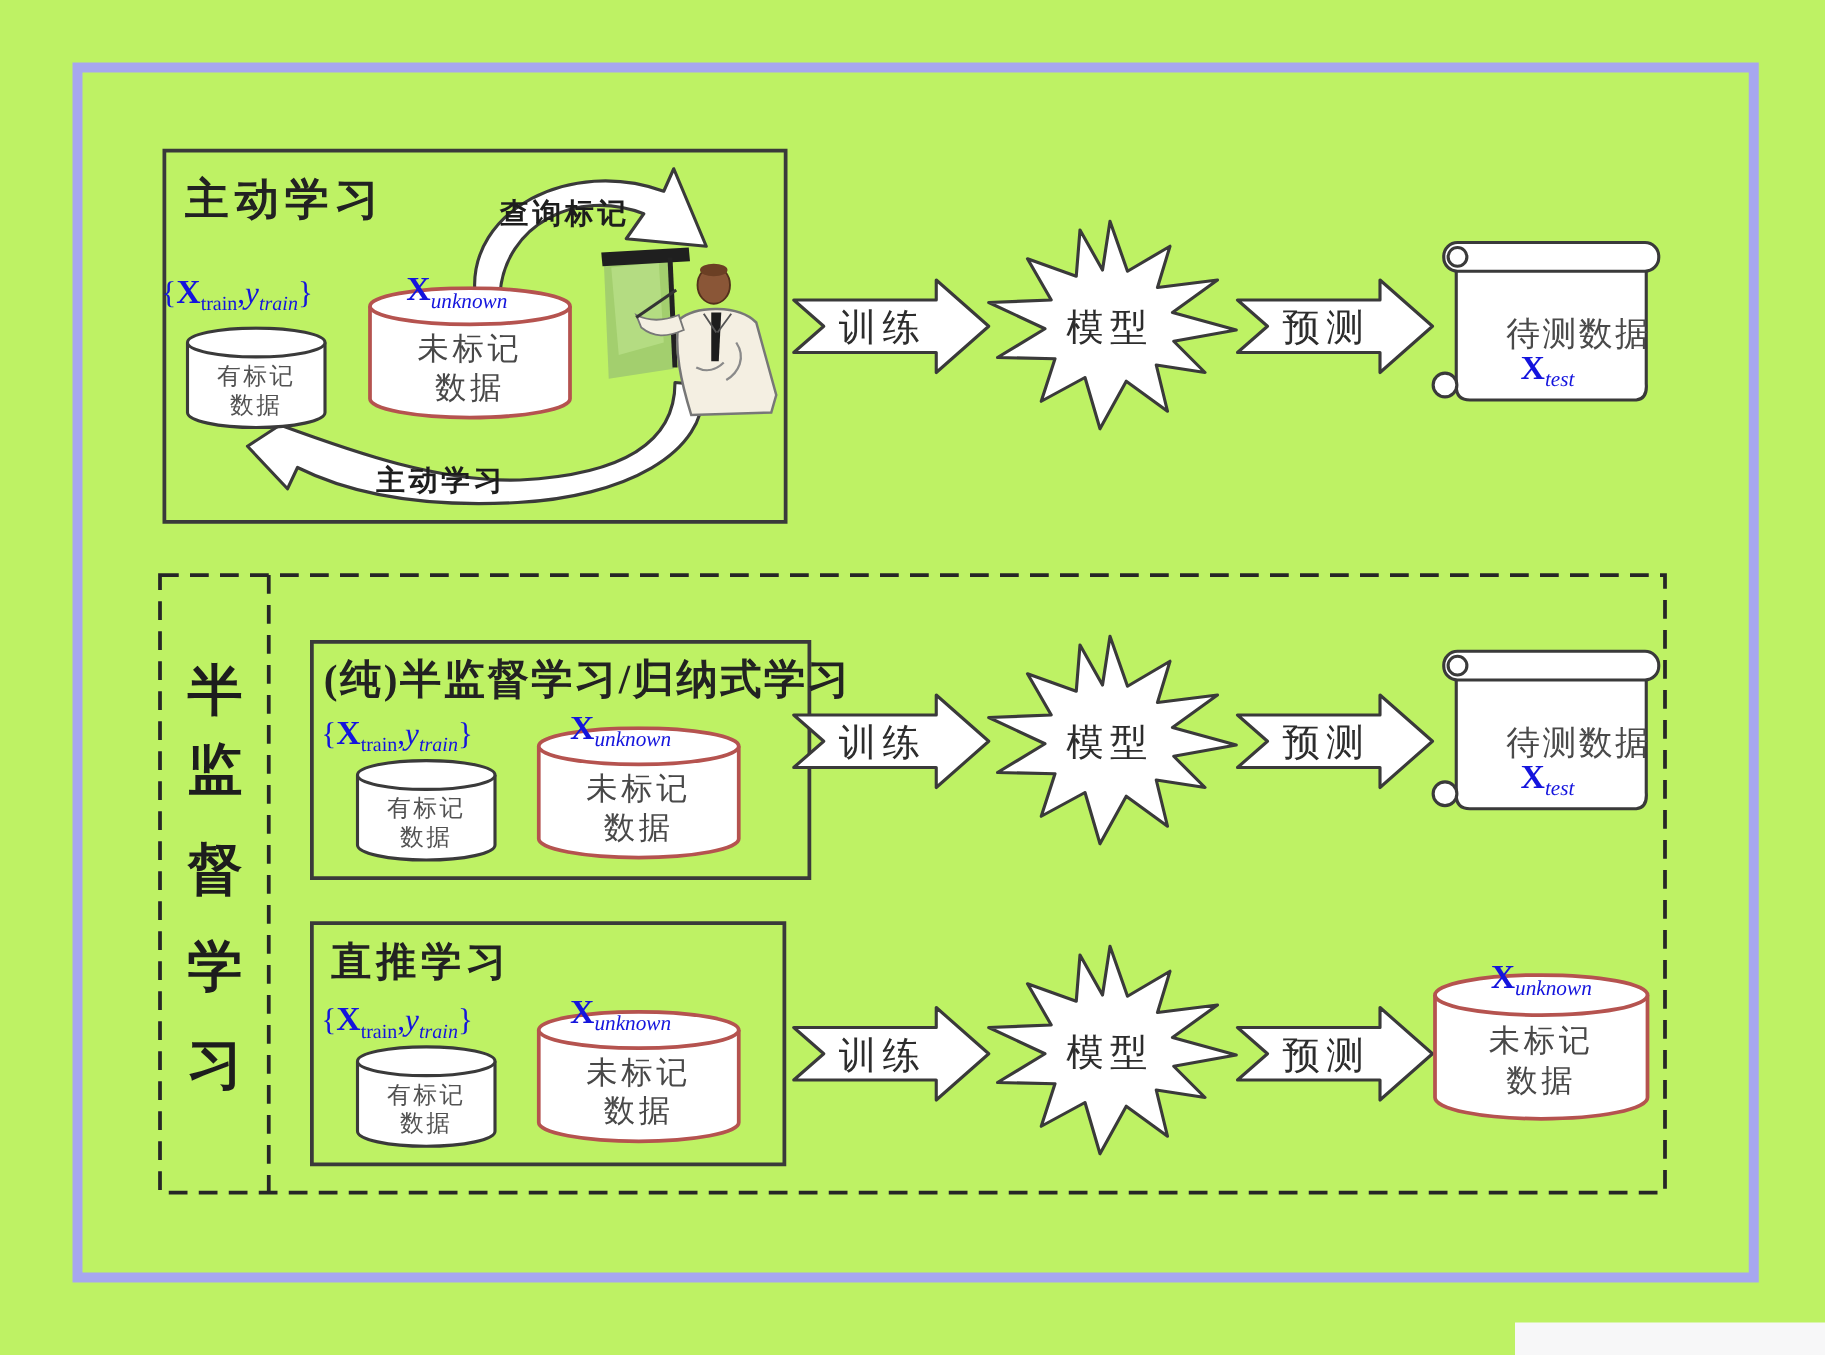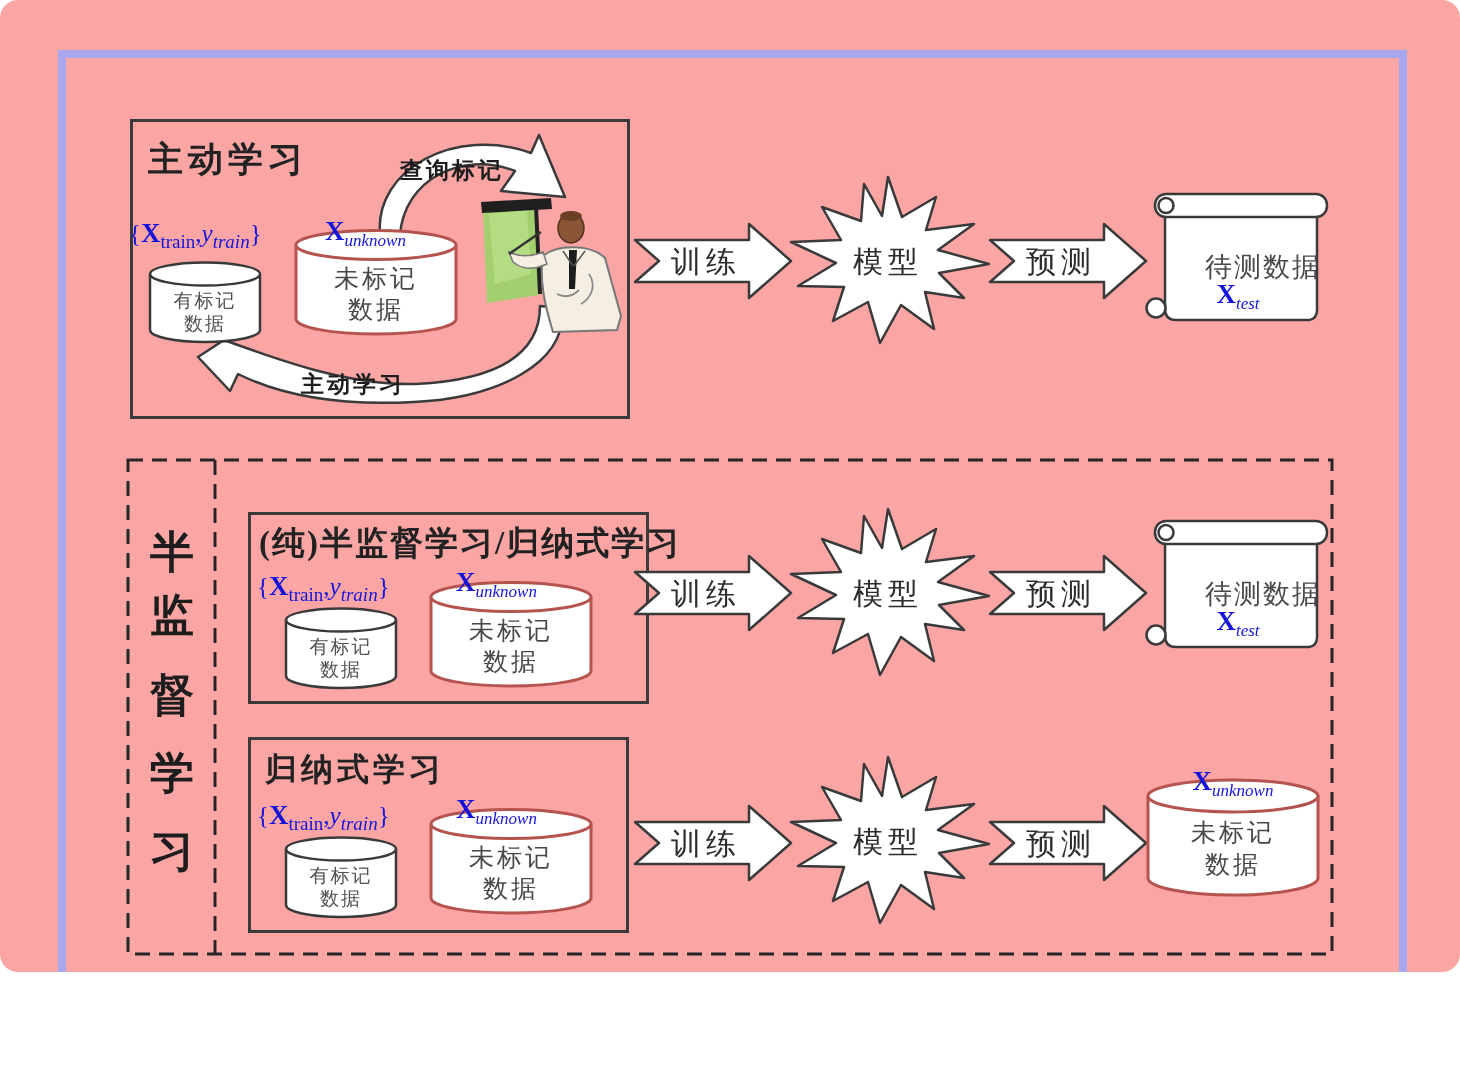--- a/index.html
+++ b/index.html
@@ -1,33 +1,33 @@
 <!DOCTYPE html>
 <html style="--blue: #1414dd; --red: #b5534f; --purple: #a7a7ef; --green: #a3cf6e; --ink: #2e2e2e;"><head>
 <meta charset="utf-8">
 <style>
   :root{
     --blue:#1414dd; --red:#b5534f; --purple:#a7a7ef; --green:#a3cf6e; --ink:#2e2e2e;
   }
   html,body{margin:0;padding:0;background:#ffffff;}
   body{font-family:"Liberation Serif","DejaVu Serif",serif;color:var(--ink);}
-  .canvas{position:relative;width:1460px;height:972px;background:#fca5a5;overflow:hidden;border-radius:18px;}
+  .canvas{position:relative;width:1460px;height:1084px;background:#bef264;overflow:hidden;}
   .abs{position:absolute;}
   .frame{position:absolute;left:58px;top:50px;width:1333px;height:960px;border:8px solid var(--purple);}
   .gray-strip{position:absolute;left:1212px;top:1058px;width:248px;height:26px;background:#f7f7f8;}
 
   .active-box{position:absolute;left:130px;top:119px;width:494px;height:294px;border:3px solid #3a3a3a;}
   .box-title{position:absolute;font-weight:600;color:#222;white-space:nowrap;}
   .active-title{left:15px;top:14px;font-size:35px;letter-spacing:5px;}
 
   .arrow-label{position:absolute;font-size:23px;font-weight:700;color:#1d1d1d;letter-spacing:3px;white-space:nowrap;}
 
   .mset{position:absolute;color:var(--blue);font-size:25px;white-space:nowrap;line-height:1;}
   .mset b{font-weight:700;font-size:27px;}
-  .mset sub{font-size:19px;line-height:0;text-align:right;}
+  .mset sub{font-size:16px;line-height:0;text-align:right;}
   .mset .it{font-style:italic;}
   .xlabel{position:absolute;color:var(--blue);font-size:25px;white-space:nowrap;line-height:1;text-align:center;}
   .xlabel b{font-weight:700;font-size:27px;}
   .xlabel sub{font-size:17px;font-style:italic;line-height:0;}
 
   svg text{font-family:"Liberation Serif","DejaVu Serif",serif;}
   .flow-text{font-size:30px;fill:#2d2d2d;letter-spacing:5px;}
   .cyl-text{fill:#525252;}
   .cyl-text.small{font-size:19px;letter-spacing:2px;}
   .cyl-text.big{font-size:25px;letter-spacing:3px;fill:#484848;}
@@ -169,21 +169,21 @@
       <path d="M 24 16 L 24 120 Q 24 131 35 131 L 168 131 Q 177 130 176 118 L 176 26" fill="#fff" stroke="#3a3a3a" stroke-width="2.5"></path>
       <rect x="14" y="5" width="172" height="23" rx="11" fill="#fff" stroke="#3a3a3a" stroke-width="2.5"></rect>
       <circle cx="25" cy="16.5" r="7.5" fill="#fff" stroke="#3a3a3a" stroke-width="2.5"></circle>
       <circle cx="15" cy="119" r="9.5" fill="#fff" stroke="#3a3a3a" stroke-width="2.5"></circle>
     </svg>
     <div class="scroll-line" style="top:60px;">待测数据</div>
     <div class="xlabel" style="left:14px;top:92px;width:166px;"><b>X</b><sub>test</sub></div>
   </div>
 
   <div class="inner-box" style="top:737px;height:190px;">
-    <div class="box-title transductive-title">归纳式学习</div>
+    <div class="box-title transductive-title">直推学习</div>
 
     <svg class="abs" style="left:33px;top:96px;" width="114" height="84" viewBox="0 0 114 84">
       <path d="M 2 13 L 2 69 A 55 12 0 0 0 112 69 L 112 13" fill="#fff" stroke="#3a3a3a" stroke-width="2.5"></path>
       <ellipse cx="57" cy="13" rx="55" ry="11.5" fill="#fff" stroke="#3a3a3a" stroke-width="2.5"></ellipse>
       <text class="cyl-text small" x="57" y="46" text-anchor="middle">有标记</text>
       <text class="cyl-text small" x="57" y="69" text-anchor="middle">数据</text>
     </svg>
     <svg class="abs" style="left:178px;top:68px;" width="164" height="108" viewBox="0 0 164 108">
       <path d="M 2 16 L 2 90 A 80 15 0 0 0 162 90 L 162 16" fill="#fff" stroke="var(--red)" stroke-width="3"></path>
       <ellipse cx="82" cy="16" rx="80" ry="14.5" fill="#fff" stroke="var(--red)" stroke-width="3"></ellipse>

